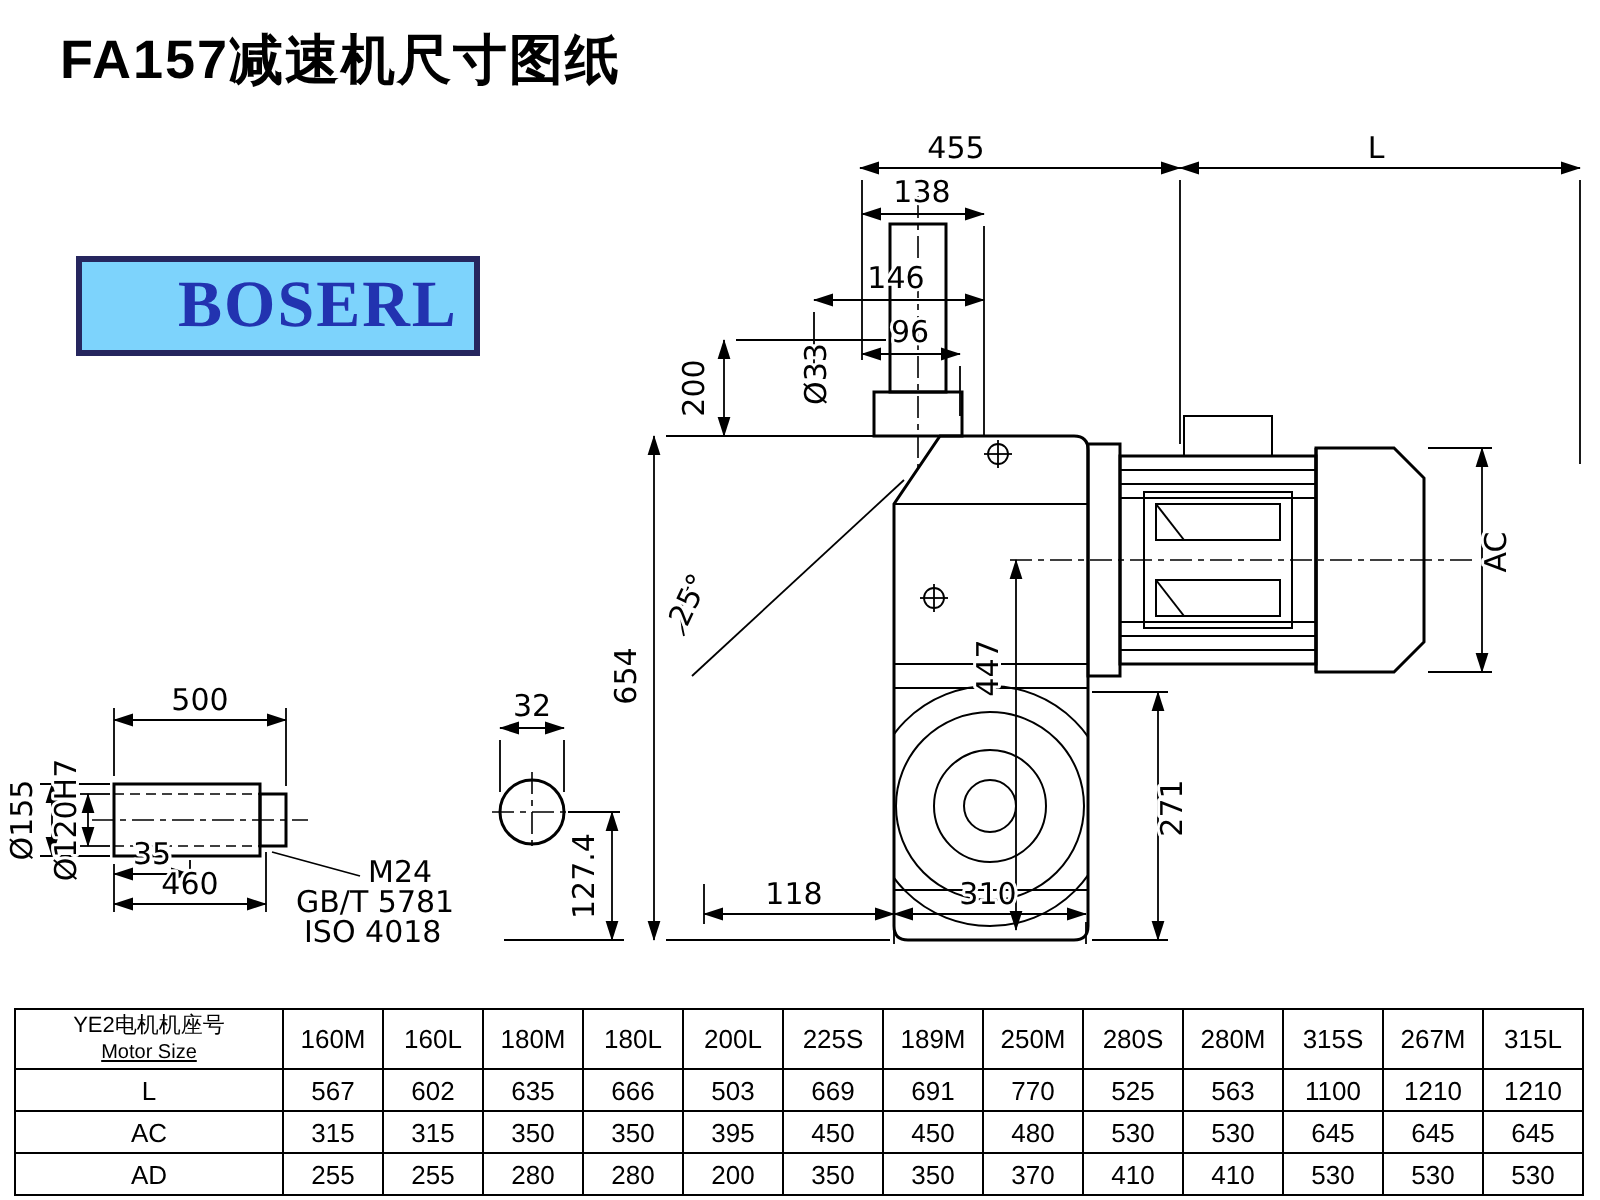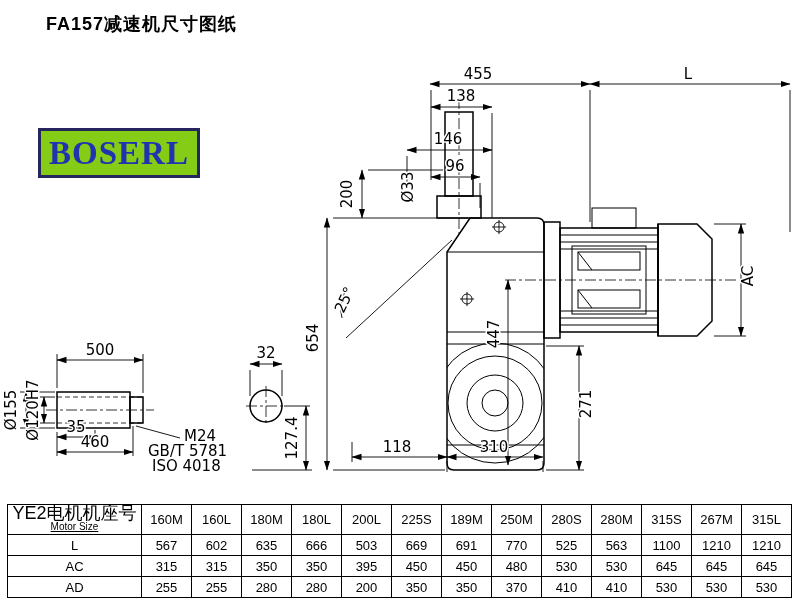--- a/index.html
+++ b/index.html
@@ -1,44 +1,44 @@
 <!DOCTYPE html>
 <html><head>
 <meta charset="utf-8">
 <style>
   html,body { margin:0; padding:0; background:#fff; }
   body { width:800px; height:600px; position:relative; overflow:hidden;
          font-family:"Liberation Sans", sans-serif; color:#000; }
 
-  .title { position:absolute; left:46px; top:12px; font-size:18px; font-weight:bold;
+  .title { position:absolute; left:30px; top:12px; font-size:27px; font-weight:bold;
            letter-spacing:1px; }
 
   .logo { position:absolute; left:38px; top:128px; width:156px; height:44px;
-          border:3px solid #26265e; background:#84cc16;
-          display:flex; align-items:center; justify-content:center; }
+          border:3px solid #26265e; background:#7dd3fc;
+          display:flex; align-items:center; justify-content:center;padding-left:40px; }
   .logo span { font-family:"Liberation Serif", serif; font-size:33px; font-weight:bold;
                color:#2233b0; letter-spacing:1px; }
 
   svg.drawing { position:absolute; left:0; top:0; }
   .ol { fill:none; stroke:#000; stroke-width:1.5; }
   .il { fill:none; stroke:#000; stroke-width:1; }
   .dl { fill:none; stroke:#000; stroke-width:0.9; }
   .cl { fill:none; stroke:#000; stroke-width:0.8; stroke-dasharray:11 3 3 3; }
   .hl { fill:none; stroke:#000; stroke-width:0.8; stroke-dasharray:5 3; }
   text.dim { font-family:"DejaVu Sans", sans-serif; font-size:15px; fill:#000;
              text-anchor:middle; paint-order:stroke; stroke:#fff; stroke-width:3px;
              stroke-linejoin:round; }
   text.dim.ls { text-anchor:start; }
 
   table.size { position:absolute; left:7px; top:504px; border-collapse:collapse;
                table-layout:fixed; }
   table.size td { border:1px solid #000; text-align:center; vertical-align:middle;
                   padding:0; font-size:13px; overflow:hidden; }
   tr.hrow { height:30px; } tr.drow { height:21px; }
-  .hdr-cn { font-size:18px; line-height:14px; }
+  .hdr-cn { font-size:11px; line-height:14px; }
   .hdr-en { font-size:10px; line-height:13px; text-decoration:underline; }
 </style>
 </head>
 <body>
 
 <div class="title">FA157减速机尺寸图纸</div>
 
 <div class="logo">
   <span>BOSERL</span>
 </div>

